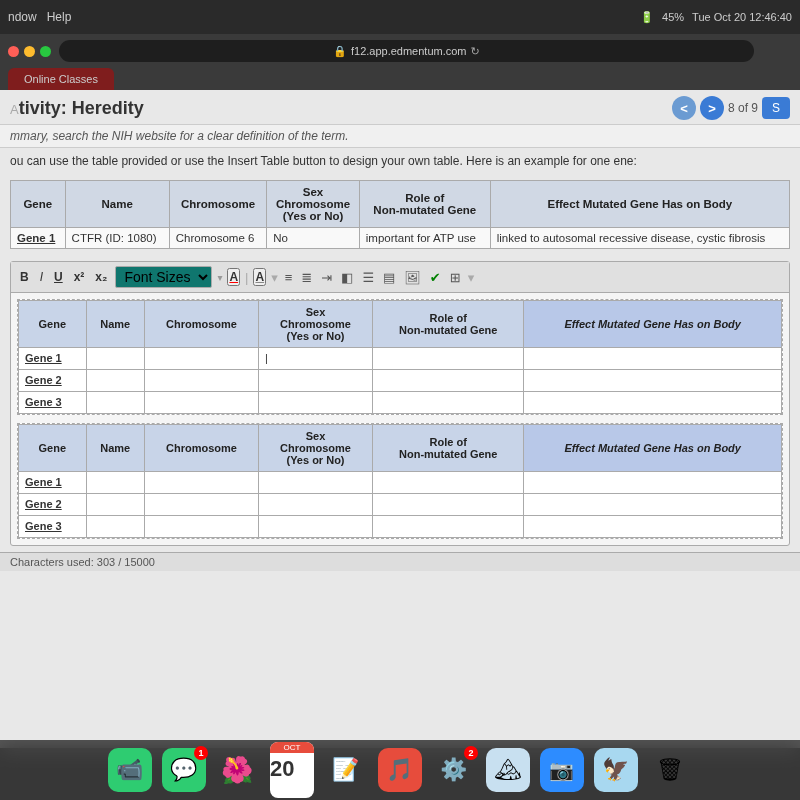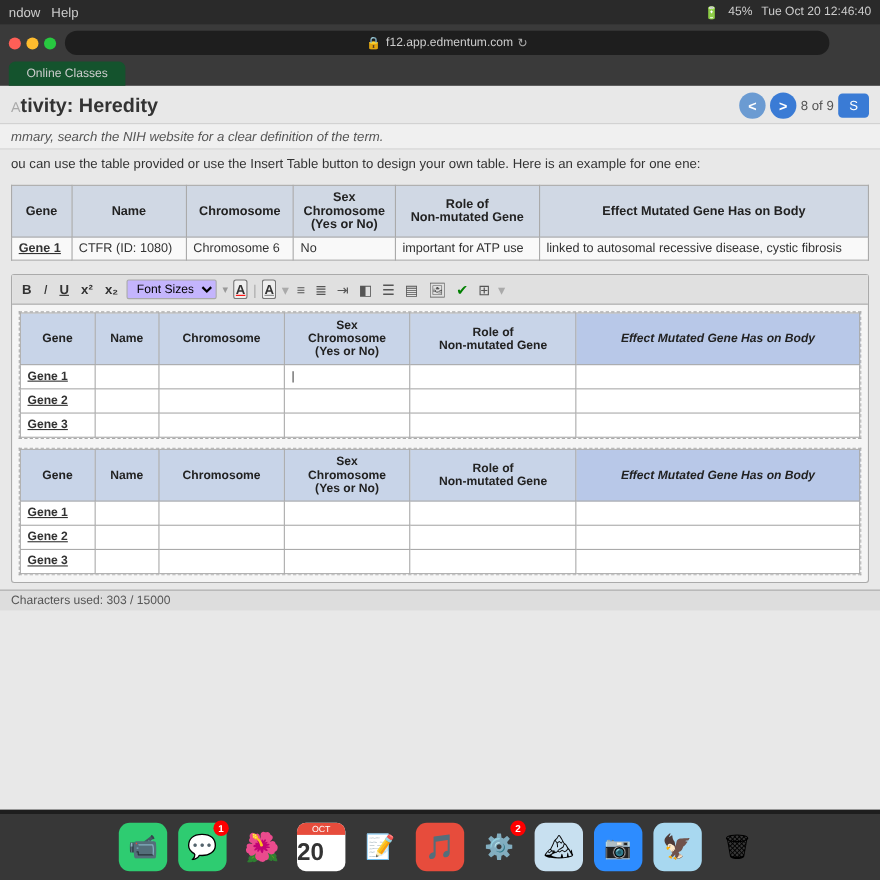--- a/index.html
+++ b/index.html
@@ -8,21 +8,21 @@
       height: 800px;
       overflow: hidden;
       background: #1e1e1e;
       font-family: -apple-system, BlinkMacSystemFont, 'Helvetica Neue', Arial, sans-serif;
       font-size: 13px;
     }
 
     
     .mac-topbar {
       background: #2a2a2a;
-      height: 22px;
+      height: 34px;
       display: flex;
       align-items: center;
       justify-content: flex-end;
       padding: 0 8px;
       color: #ccc;
       font-size: 11px;
       gap: 8px;
     }
 
     
@@ -58,21 +58,21 @@
       font-size: 11px;
       gap: 4px;
     }
 
     .browser-tabs {
       display: flex;
       gap: 2px;
     }
     .browser-tab {
       padding: 5px 16px;
-      background: #14532d;
+      background: #7f1d1d;
       color: #ccc;
       font-size: 11px;
       border-radius: 6px 6px 0 0;
       cursor: pointer;
     }
     .browser-tab.active {
       background: #e8e8e8;
       color: #333;
     }
 
@@ -178,22 +178,22 @@
       cursor: pointer;
       padding: 1px 3px;
       border: none;
       background: transparent;
       color: #333;
     }
     .toolbar-btn.italic { font-style: italic; font-weight: normal; }
     .toolbar-btn.underline { text-decoration: underline; }
     .toolbar-sep { color: #999; font-size: 10px; }
     .font-sizes-dropdown {
-      font-size: 11px;
-      background: #c4b5fd;
+      font-size: 14px;
+      background: #0f766e;
       border: 1px solid #aaa;
       border-radius: 2px;
       padding: 1px 4px;
       cursor: pointer;
     }
     .toolbar-icon {
       font-size: 13px;
       cursor: pointer;
       color: #555;
       padding: 0 2px;
@@ -502,21 +502,21 @@
   <div class="dock-item" style="background:#2ecc71; border-radius:10px;">
     <span style="font-size:22px;">📹</span>
   </div>
   <div class="dock-item" style="background:#2ecc71; border-radius:10px;">
     <span>💬</span>
     <div class="dock-badge">1</div>
   </div>
   <div class="dock-item">
     <span style="font-size:26px;">🌺</span>
   </div>
-  <div class="dock-item dock-calendar" style="width:44px;height:44px;display:block;background:white;border-radius:8px;overflow:hidden;flex-shrink:0;">
+  <div class="dock-item dock-calendar" style="width:44px;height:56px;display:block;background:white;border-radius:8px;overflow:hidden;flex-shrink:0;">
     <div class="dock-cal-top">OCT</div>
     <div class="dock-cal-num">20</div>
   </div>
   <div class="dock-item">
     <span>📝</span>
   </div>
   <div class="dock-item" style="background:#e74c3c; border-radius:10px;">
     <span>🎵</span>
   </div>
   <div class="dock-item">

